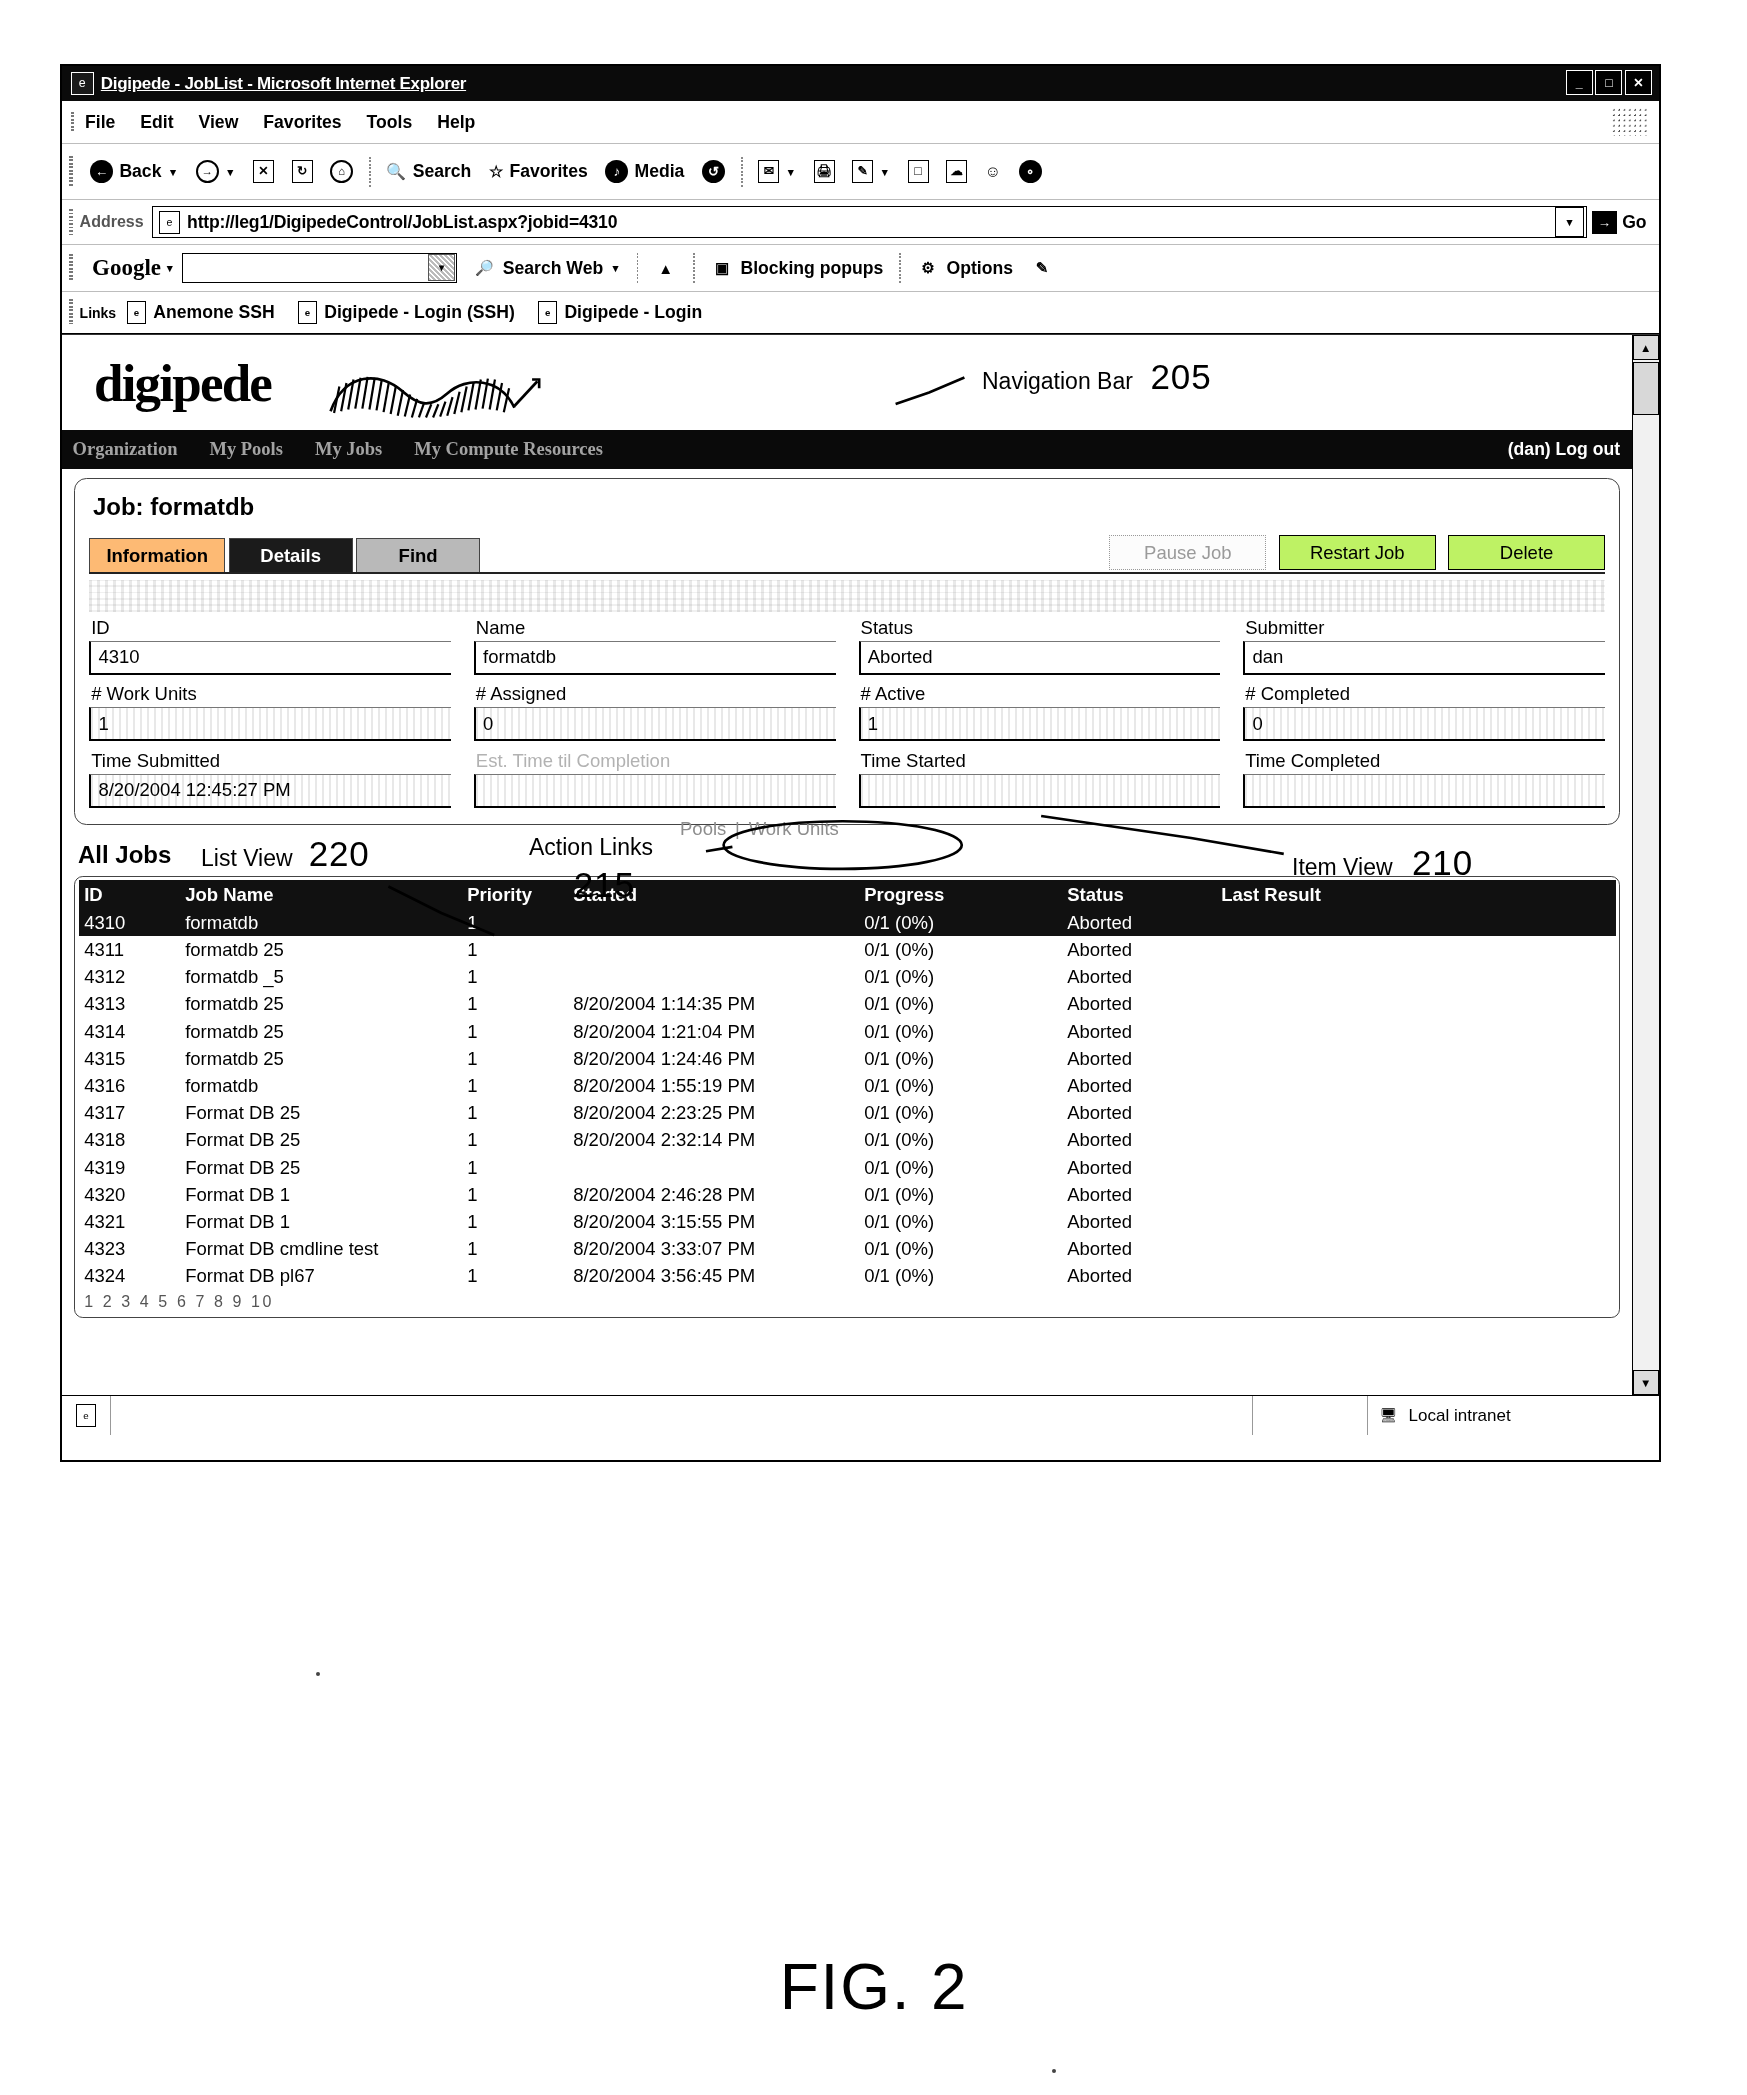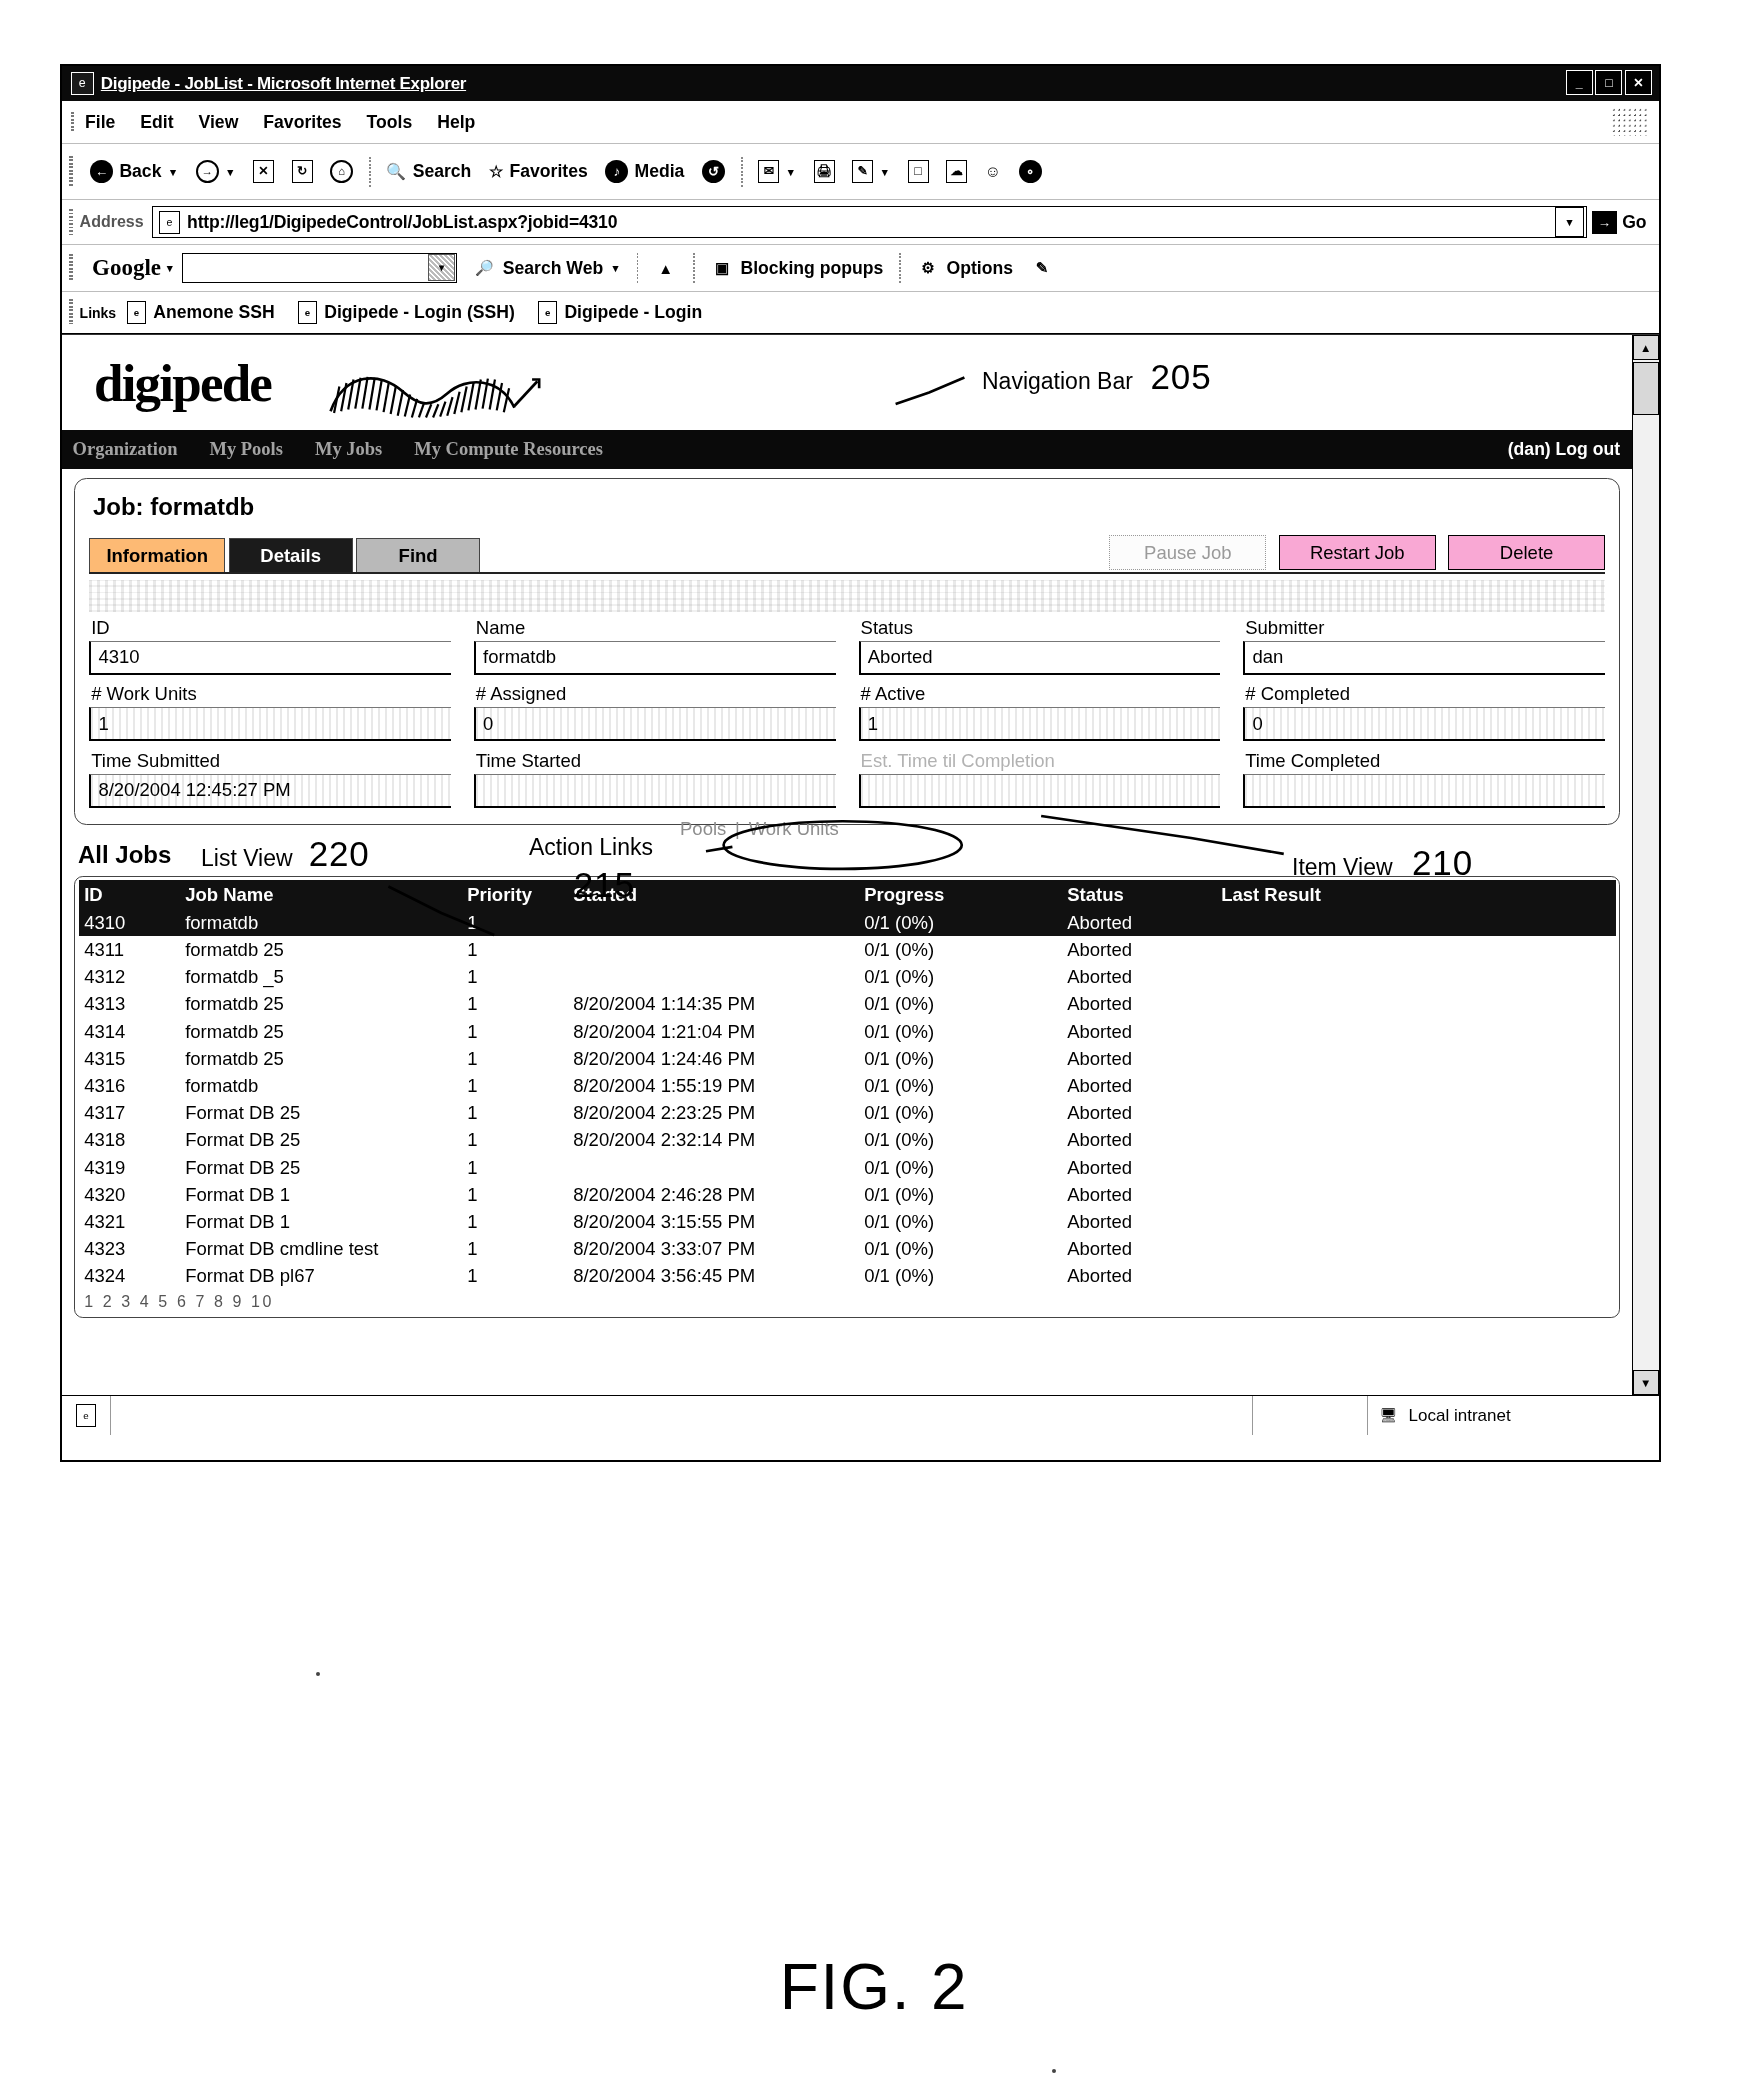--- a/index.html
+++ b/index.html
@@ -143,21 +143,21 @@
   .tab{
     height:34px;min-width:124px;padding:0 16px;display:flex;align-items:center;justify-content:center;
     font-size:18.5px;font-weight:bold;border:1.8px solid #444;border-bottom:none;margin-right:3.5px;
     box-sizing:border-box;
   }
   .tab.light{background:#fdba74;color:#000;}
   .tab.dark{background:#1b1b1b;color:#fff;}
   .tab.mid{background:#b9b9b9;color:#000;}
   .tabactions{position:absolute;right:0;bottom:1.8px;display:flex;gap:12.4px;}
   .jbtn{
-    height:35px;min-width:157px;border:1.8px solid #000;background:#f9a8d4;font-size:18.5px;
+    height:35px;min-width:157px;border:1.8px solid #000;background:#bef264;font-size:18.5px;
     display:flex;align-items:center;justify-content:center;font-weight:500;box-sizing:border-box;
   }
   .jbtn.disabled{border:1.8px dotted #999;color:#9a9a9a;background:#fcfcfc;}
 
   .tabbody{border-top:2.6px solid #222;padding-top:5.3px;}
   .noiseband{height:32px;background:
      repeating-linear-gradient(90deg,rgba(0,0,0,.10) 0 2.6px,rgba(0,0,0,0) 2.6px 8px),
      repeating-linear-gradient(0deg,rgba(0,0,0,.07) 0 1.8px,rgba(0,0,0,0) 1.8px 6.2px);
      opacity:.85;margin-bottom:3.5px;}
 
@@ -457,25 +457,25 @@
               <div>
                   <div class="fld-label"># Completed</div>
                    <div class="fld-box shaded">0</div>
                 </div>
 
               <div>
                   <div class="fld-label">Time Submitted</div>
                    <div class="fld-box shaded">8/20/2004 12:45:27 PM</div>
                 </div>
               <div>
+                  <div class="fld-label dim">Est. Time til Completion</div>
+                   <div class="fld-box shaded"></div>
+                </div>
+              <div>
                   <div class="fld-label">Time Started</div>
-                   <div class="fld-box shaded"></div>
-                </div>
-              <div>
-                  <div class="fld-label dim">Est. Time til Completion</div>
                    <div class="fld-box shaded"></div>
                 </div>
               <div>
                   <div class="fld-label">Time Completed</div>
                    <div class="fld-box shaded"></div>
                 </div>
             </div>
           </div>
         </div>
 

